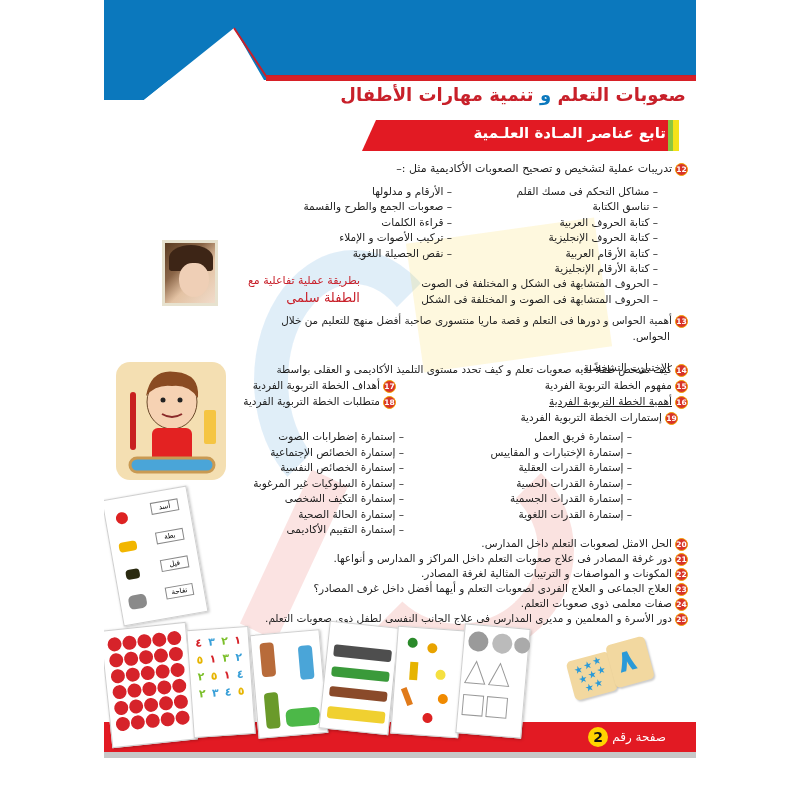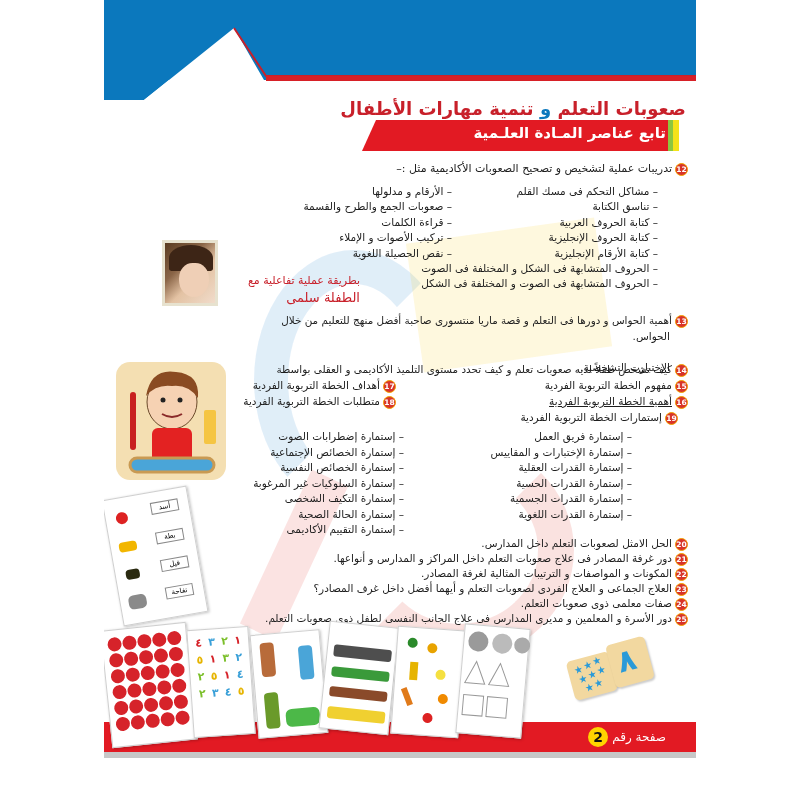--- a/index.html
+++ b/index.html
@@ -4,21 +4,21 @@
 <style>
   * { box-sizing: border-box; margin: 0; padding: 0; }
   html, body { width: 800px; height: 800px; background: #ffffff; overflow: hidden; }
   body { font-family: "DejaVu Sans", sans-serif; position: relative; }
 
   .page { position: absolute; left: 104px; top: 0; width: 592px; height: 758px; background: #fff; overflow: hidden; }
 
   
   .hdr-blue { position: absolute; left: 0; top: 0; width: 592px; height: 80px; background: #0b78bd; }
   .hdr-tri { position: absolute; left: 0; top: 0; width: 592px; height: 105px; }
-  .title { position: absolute; right: 10px; top: 98px; font-size: 18px; font-weight: bold; color: #c8202a; direction: rtl; white-space: nowrap; }
+  .title { position: absolute; right: 10px; top: 84px; font-size: 18px; font-weight: bold; color: #c8202a; direction: rtl; white-space: nowrap; }
   .title .conj { color: #0b78bd; }
 
   .section-banner { position: absolute; left: 258px; top: 120px; width: 322px; height: 31px; }
   .section-banner .label { position: absolute; right: 18px; top: 4px; color: #fff; font-size: 15px; font-weight: bold; direction: rtl; white-space: nowrap; }
 
   
   .wm { position: absolute; font-weight: bold; opacity: 0.13; pointer-events: none; }
   .txt { position: absolute; font-size: 10.5px; color: #1d1d1d; white-space: nowrap; direction: rtl; }
   .badge { display: inline-block; width: 13px; height: 13px; border-radius: 50%; background: #d8342a; border: 1px solid #f3a000; color: #fff; font-size: 7.5px; line-height: 11px; text-align: center; font-weight: bold; direction: ltr; margin-left: 3px; vertical-align: middle; }
   .red { color: #c8202a; }
@@ -74,20 +74,21 @@
 
   <div class="txt" style="right:8px;top:162px;font-size:11px;">
     <span class="badge">12</span><span>تدريبات عملية لتشخيص و تصحيح الصعوبات الأكاديمية مثل :–</span>
   </div>
 
   <div style="position:absolute;right:38px;top:184px;width:250px;">
     <div class="txt" style="position:relative;line-height:15.4px;">– مشاكل التحكم فى مسك القلم</div>
     <div class="txt" style="position:relative;line-height:15.4px;">– تناسق الكتابة</div>
     <div class="txt" style="position:relative;line-height:15.4px;">– كتابة الحروف العربية</div>
     <div class="txt" style="position:relative;line-height:15.4px;">– كتابة الحروف الإنجليزية</div>
+    <div class="txt" style="position:relative;line-height:15.4px;">– كتابة الأرقام العربية</div>
     <div class="txt" style="position:relative;line-height:15.4px;">– كتابة الأرقام الإنجليزية</div>
     <div class="txt" style="position:relative;line-height:15.4px;">– الحروف المتشابهة فى الشكل و المختلفة فى الصوت</div>
     <div class="txt" style="position:relative;line-height:15.4px;">– الحروف المتشابهة فى الصوت و المختلفة فى الشكل</div>
   </div>
 
   <div style="position:absolute;right:244px;top:184px;width:200px;">
     <div class="txt" style="position:relative;line-height:15.4px;">– الأرقام و مدلولها</div>
     <div class="txt" style="position:relative;line-height:15.4px;">– صعوبات الجمع والطرح والقسمة</div>
     <div class="txt" style="position:relative;line-height:15.4px;">– قراءة الكلمات</div>
     <div class="txt" style="position:relative;line-height:15.4px;">– تركيب الأصوات و الإملاء</div>

